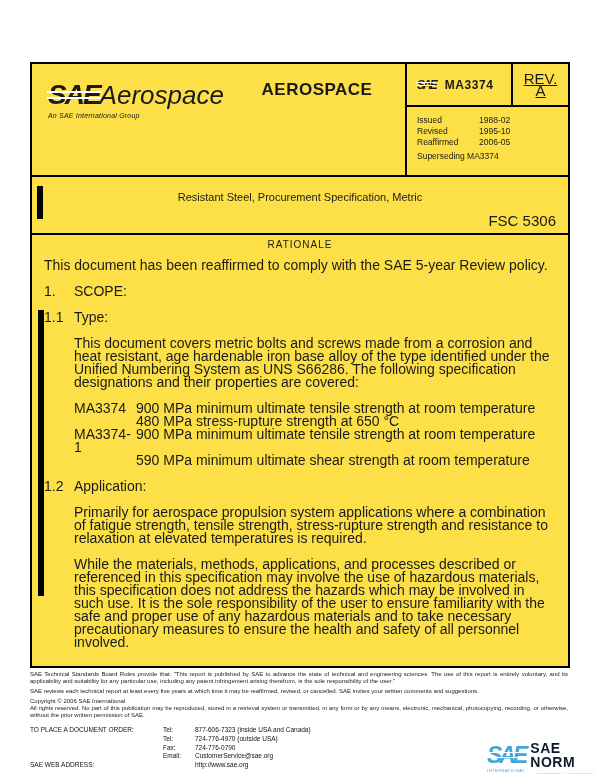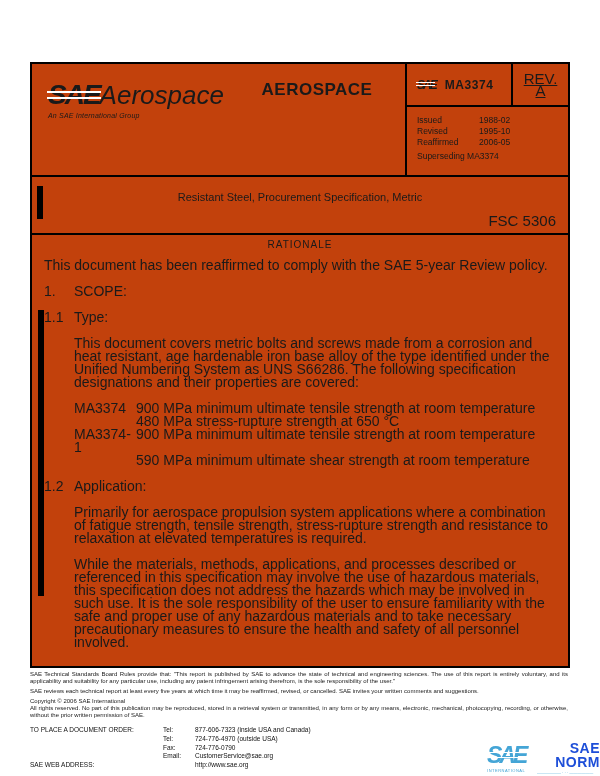--- a/index.html
+++ b/index.html
@@ -1,21 +1,21 @@
 <!DOCTYPE html>
 <html><head>
 <meta charset="utf-8">
 <style>
   html,body{margin:0;padding:0;}
   body{
     width:600px;height:776px;position:relative;overflow:hidden;
     background:#ffffff;color:#1a1a1a;
     font-family:"Liberation Sans", sans-serif;
   }
-  .doc-box{position:absolute;left:30px;top:62px;width:536px;height:602px;border:2px solid #000;background:#c2410c;}
+  .doc-box{position:absolute;left:30px;top:62px;width:536px;height:602px;border:2px solid #000;background:#fde047;}
 
   
   .header-row{position:absolute;left:0;top:0;width:100%;height:113px;border-bottom:2px solid #000;box-sizing:border-box;}
   .logo-block{position:absolute;left:16px;top:17px;line-height:1;}
   .saemark{position:relative;display:inline-block;font-weight:bold;font-style:italic;letter-spacing:-2px;}
   .saemark .st{position:absolute;left:-1px;width:104%;background:#fff;}
   .sae-big{font-size:28px;}
   .sae-big .s1{top:10px;height:2px;}
   .sae-big .s2{top:16px;height:2px;}
   .aerospace{font-size:26px;font-style:italic;letter-spacing:0px;}
@@ -202,16 +202,16 @@
     </div>
   </div>
 </div>
 
 <div class="norm-logo">
   <div class="norm-left">
     <span class="norm-sae" style="color: rgb(68, 165, 214);"><span>SAE</span><i class="st s1"></i><i class="st s2"></i></span>
     <span class="norm-intl" style="color: rgb(68, 165, 214);">INTERNATIONAL</span>
   </div>
   <div class="norm-right">
-    <span class="norm-name" style="color: #1d4ed8; text-align: right;">SAE NORM</span>
+    <span class="norm-name" style="color: #0f172a;">SAE NORM</span>
     <span class="norm-tag" style="color: rgb(68, 165, 214);">—————— · · · ——————</span>
   </div>
 </div>
 
 </body></html>

